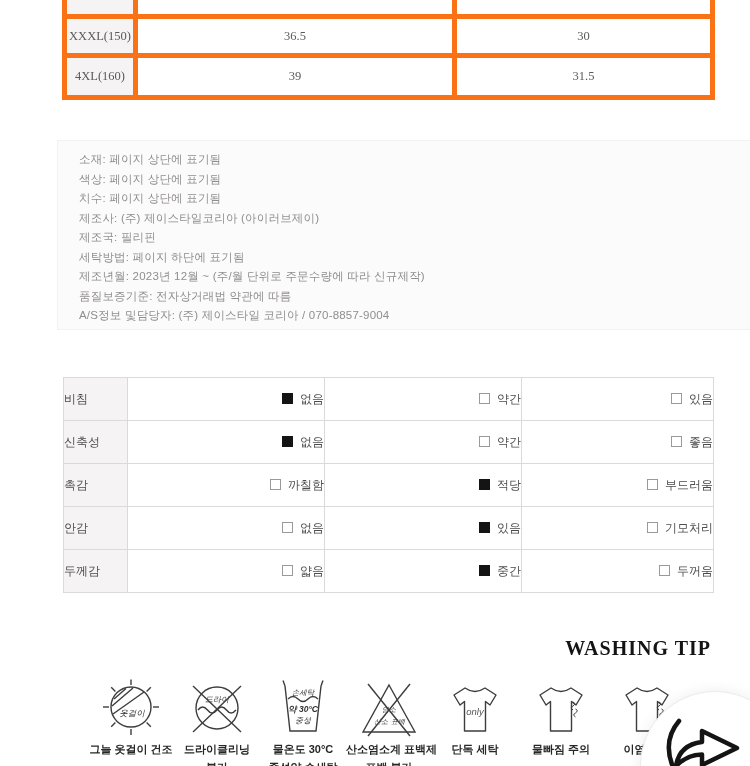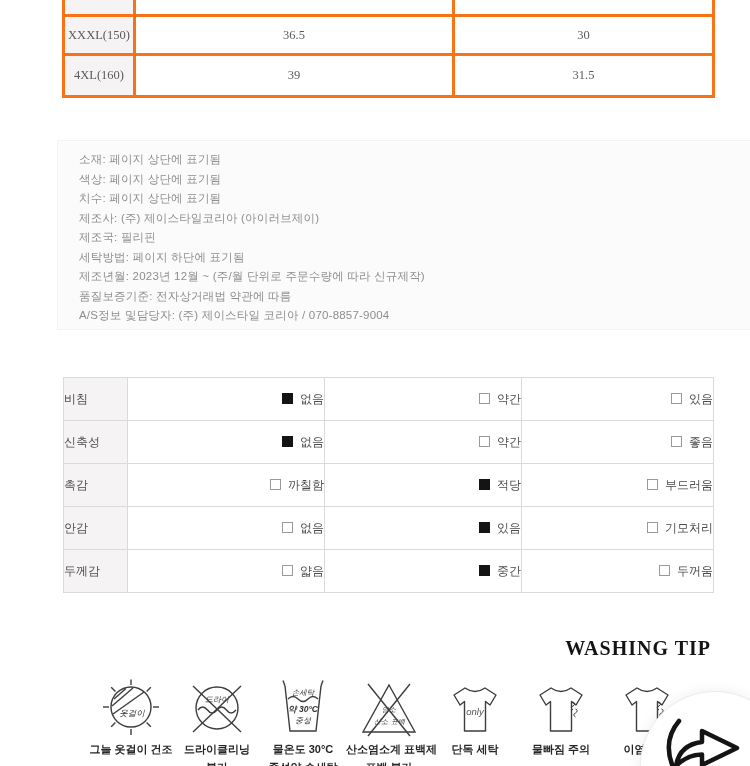--- a/index.html
+++ b/index.html
@@ -8,21 +8,21 @@
     position:relative; width:750px; height:766px; overflow:hidden;
     background:#fff; font-family:"Liberation Sans", sans-serif;
   }
 
   
   .size-table {
     position:absolute; left:62px; top:-26px; width:653px;
     border-collapse:collapse; font-family:"Liberation Serif", serif;
     font-size:12.5px; color:#5a5a5a;
   }
-  .size-table td { border:3px solid #f97316; text-align:center; background:#fff; }
+  .size-table td { border:5px solid #f97316; text-align:center; background:#fff; }
   .size-table td.lbl { width:71px; background:#f6f3f5; }
   .size-table td.c1 { width:319px; }
   .size-table tr.cutrow td { height:40px; }
   .size-table tr.r1 td { height:39px; }
   .size-table tr.r2 td { height:42px;margin-left:11px; }
 
   
   .info-box {
     position:absolute; left:57px; top:140px; width:746px; height:190px;
     background:#fcfbfb; border:1px solid #f3f1f2;

